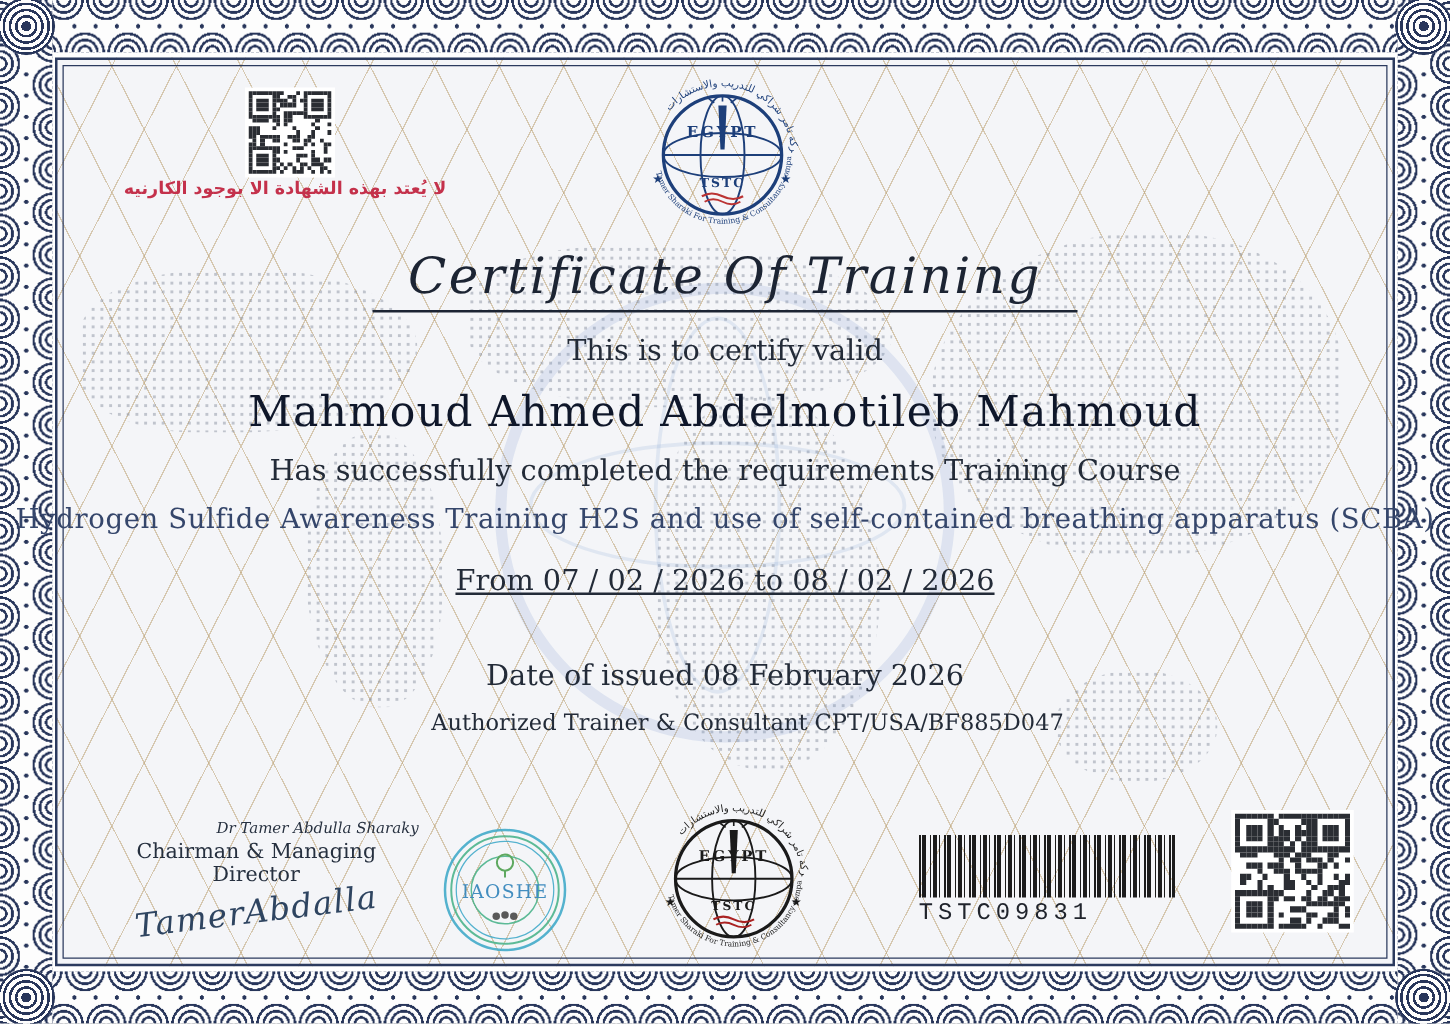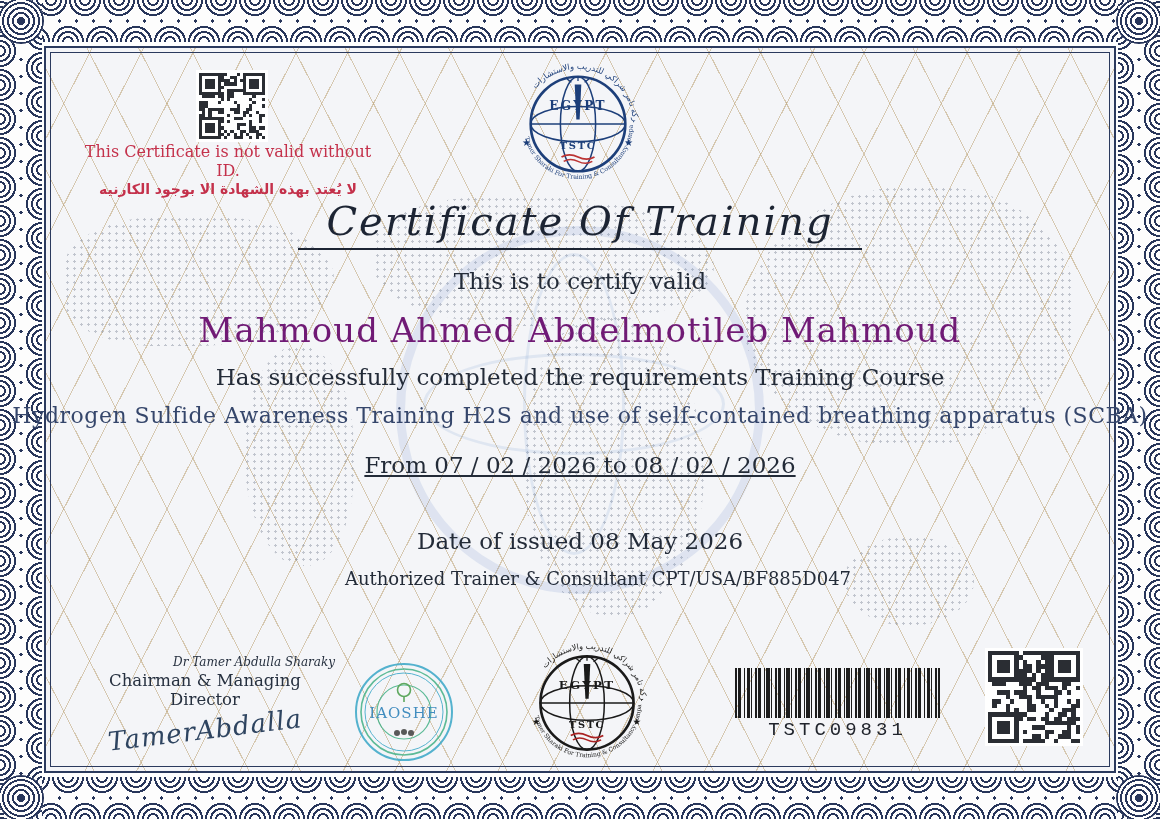--- a/index.html
+++ b/index.html
@@ -62,34 +62,34 @@
   .notice .ar{font-size:14px; font-weight:bold; font-family:"DejaVu Sans", sans-serif; margin-top:1px;}
 
   .info{font-family:"Liberation Sans", sans-serif; font-size:17.5px; color:#3f4450; line-height:22px;}
 
   .title{left:0; right:0; text-align:center; top:198px;}
   .title .script{display:inline-block; font-style:italic; font-size:40px; letter-spacing:2px;
       color:#1c2433; padding:0 28px 4px; border-bottom:2.5px solid #1c2433;}
 
   .line{left:0; right:0; text-align:center;}
   .certify{top:268px; font-size:23px;}
-  .name{top:310px; font-size:34px; color:#701a75; letter-spacing:1px;}
+  .name{top:310px; font-size:34px; color:#0f172a; letter-spacing:1px;}
   .completed{top:364px; font-size:23px;}
   .course{top:403px; font-size:22px; color:#35466b; letter-spacing:.5px;}
   .dates{top:452px; font-size:23px;text-decoration:underline;}
   .accordance{top:486px; font-size:23px;}
   .issued{top:528px; font-size:23px;}
   .trainer{top:568px; font-size:18px;padding-left:36px;}
 
   .sig{left:75px; top:655px; width:260px; text-align:center; color:#26303f;}
   .sig .nm{font-style:italic; font-size:12px;text-align:right;}
   .sig .role{font-size:16.5px; margin-top:2px;}
   .sig .auto{font-style:italic; font-size:26px; color:#2e4460; transform:rotate(-7deg); margin-top:6px; letter-spacing:1px;}
 
-  .barcode-wrap{left:735px; top:668px; width:205px; text-align:center;}
+  .barcode-wrap{left:735px; top:668px; width:205px; text-align:left;}
   .barcode{height:50px; background:
      repeating-linear-gradient(90deg,#1c1c1c 0 2px,rgba(0,0,0,0) 2px 3px,#1c1c1c 3px 6px,rgba(0,0,0,0) 6px 9px,#1c1c1c 9px 10px,rgba(0,0,0,0) 10px 11.5px,#1c1c1c 11.5px 15px,rgba(0,0,0,0) 15px 16px,#1c1c1c 16px 17px,rgba(0,0,0,0) 17px 20px);}
   .barcode-txt{font-family:"Liberation Mono", monospace; font-size:19px; letter-spacing:4px; color:#20242c; margin-top:1px;}
 
   svg text{font-family:"DejaVu Serif", serif;}
   .seal{opacity:.88;}
 </style>
 </head>
 <body>
 
@@ -556,21 +556,20 @@
       <div class="on"></div>
       <div></div>
       <div></div>
       <div class="on"></div>
       <div></div>
       <div class="on"></div>
       <div></div>
       <div class="on"></div>
     </div>
   <div class="abs notice" style="left:78px;top:142px;">
-    <div class="en">This Certificate is not valid without ID.</div>
     <div class="ar" dir="rtl">لا يُعتد بهذه الشهادة الا بوجود الكارنيه</div>
   </div>
 
   <svg class="abs" style="left:512px;top:58px;color:#1d3f7a;" width="132" height="132" viewBox="0 0 120 120">
     <defs>
       <path id="arcT1" d="M 60 60 m -50 0 a 50 50 0 1 1 100 0" fill="none"></path>
       <path id="arcB1" d="M 60 60 m -50 0 a 50 50 0 1 0 100 0" fill="none"></path>
     </defs>
     <circle cx="60" cy="60" r="43" fill="none" stroke="currentColor" stroke-width="2.4"></circle>
     <ellipse cx="60" cy="60" rx="43" ry="16" fill="none" stroke="currentColor" stroke-width="1.4"></ellipse>
@@ -592,21 +591,21 @@
 
 
   <div class="abs title">
     <span class="script">Certificate Of Training</span>
   </div>
   <div class="abs line certify">This is to certify valid</div>
   <div class="abs line name">Mahmoud Ahmed Abdelmotileb Mahmoud</div>
   <div class="abs line completed">Has successfully completed the requirements Training Course</div>
   <div class="abs line course">Hydrogen Sulfide Awareness Training H2S and use of self-contained breathing apparatus (SCBA)</div>
   <div class="abs line dates">From 07 / 02 / 2026  to  08 / 02 / 2026</div>
-  <div class="abs line issued">Date of issued 08 May 2026</div>
+  <div class="abs line issued">Date of issued 08 February 2026</div>
   <div class="abs line trainer">Authorized Trainer &amp; Consultant CPT/USA/BF885D047</div>
 
   <div class="abs sig">
     <div class="nm">Dr Tamer Abdulla Sharaky</div>
     <div class="role">Chairman &amp; Managing Director</div>
     <div class="auto">TamerAbdalla</div>
   </div>
 
   <svg class="abs seal" style="left:352px;top:660px;" width="104" height="104" viewBox="0 0 104 104">
     <circle cx="52" cy="52" r="48" fill="none" stroke="#3fa9c9" stroke-width="2"></circle>

